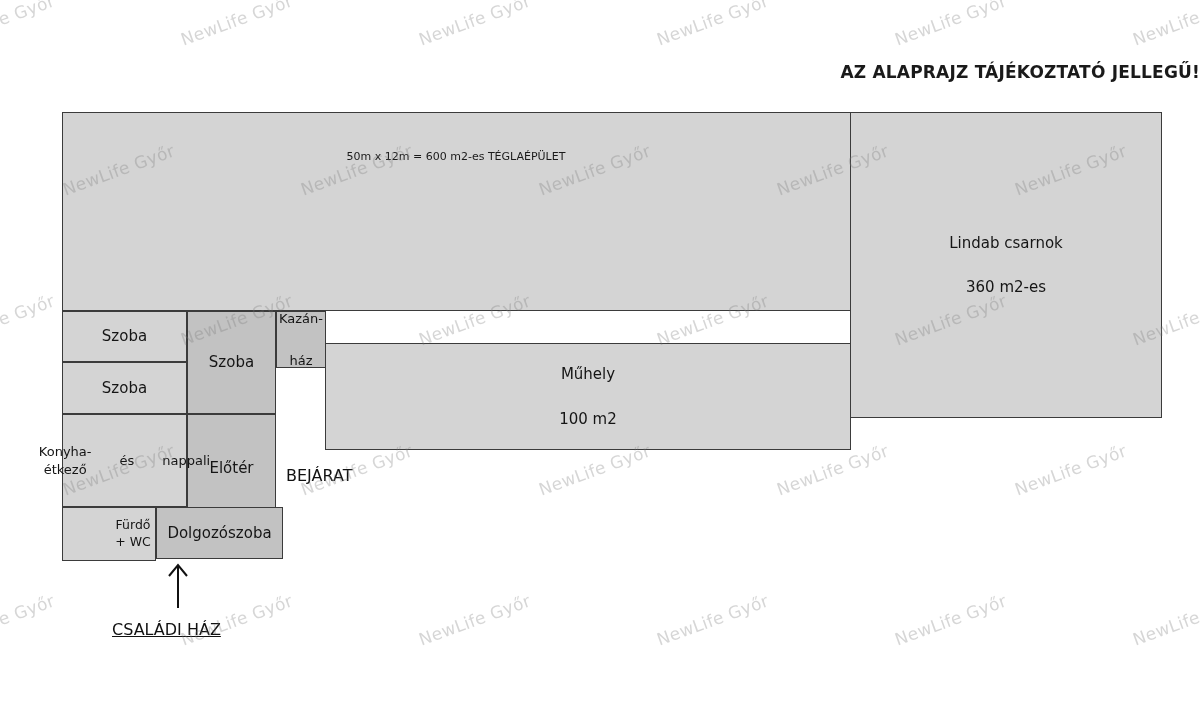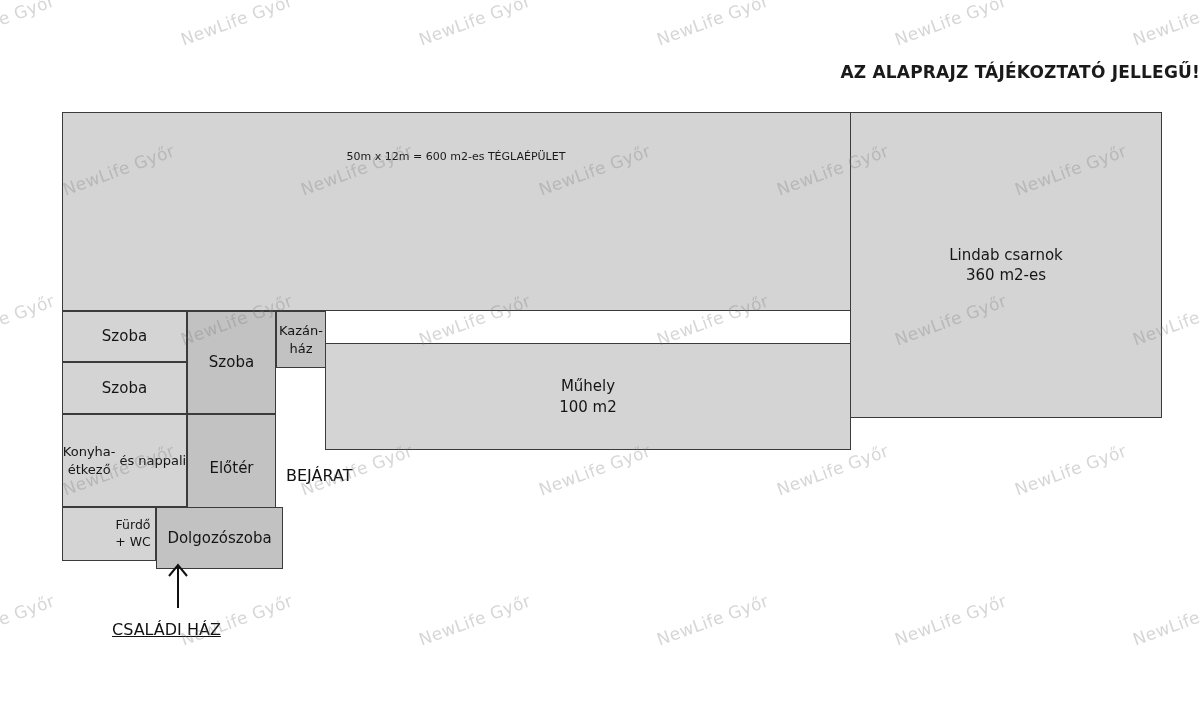--- a/index.html
+++ b/index.html
@@ -59,20 +59,21 @@
     box-sizing: border-box;
     border: 1px solid #3b3b3b;
     background: #d2d2d2;
     display: flex;
     align-items: center;
     justify-content: center;
     text-align: center;
     font-size: 15px;
     line-height: 1.35;
     color: #151515;
+    gap: 24px;
   }
   .room.light { background: #d4d4d4; }
   .room.dark  { background: #c2c2c2; }
   .room .lbl { position: relative; z-index: 2; padding: 0 2px; }
 
   
   #brick-labels {
     position: absolute;
     left: 62px;
     top: 150px;
@@ -154,21 +155,21 @@
   </div>
 
   <div class="room dark" style="left:187px; top:414px; width:89px; height:108px;">
     <span class="lbl">Előtér</span>
   </div>
 
   <div class="room light xsmall" style="left:62px; top:507px; width:94px; height:54px;padding-left:48px;">
     <span class="lbl">Fürdő + WC</span>
   </div>
 
-  <div class="room dark" style="left:156px; top:507px; width:127px; height:62px;">
+  <div class="room dark" style="left:156px; top:507px; width:127px; height:52px;">
     <span class="lbl">Dolgozószoba</span>
   </div>
 
   <div class="annot" id="bejarat">BEJÁRAT</div>
   <div class="annot" id="csaladi">CSALÁDI HÁZ</div>
 
   <svg id="arrow" viewBox="0 0 26 46">
     <line x1="13" y1="46" x2="13" y2="4" stroke="#111" stroke-width="2"></line>
     <polyline points="4,14 13,3 22,14" fill="none" stroke="#111" stroke-width="2"></polyline>
   </svg>

